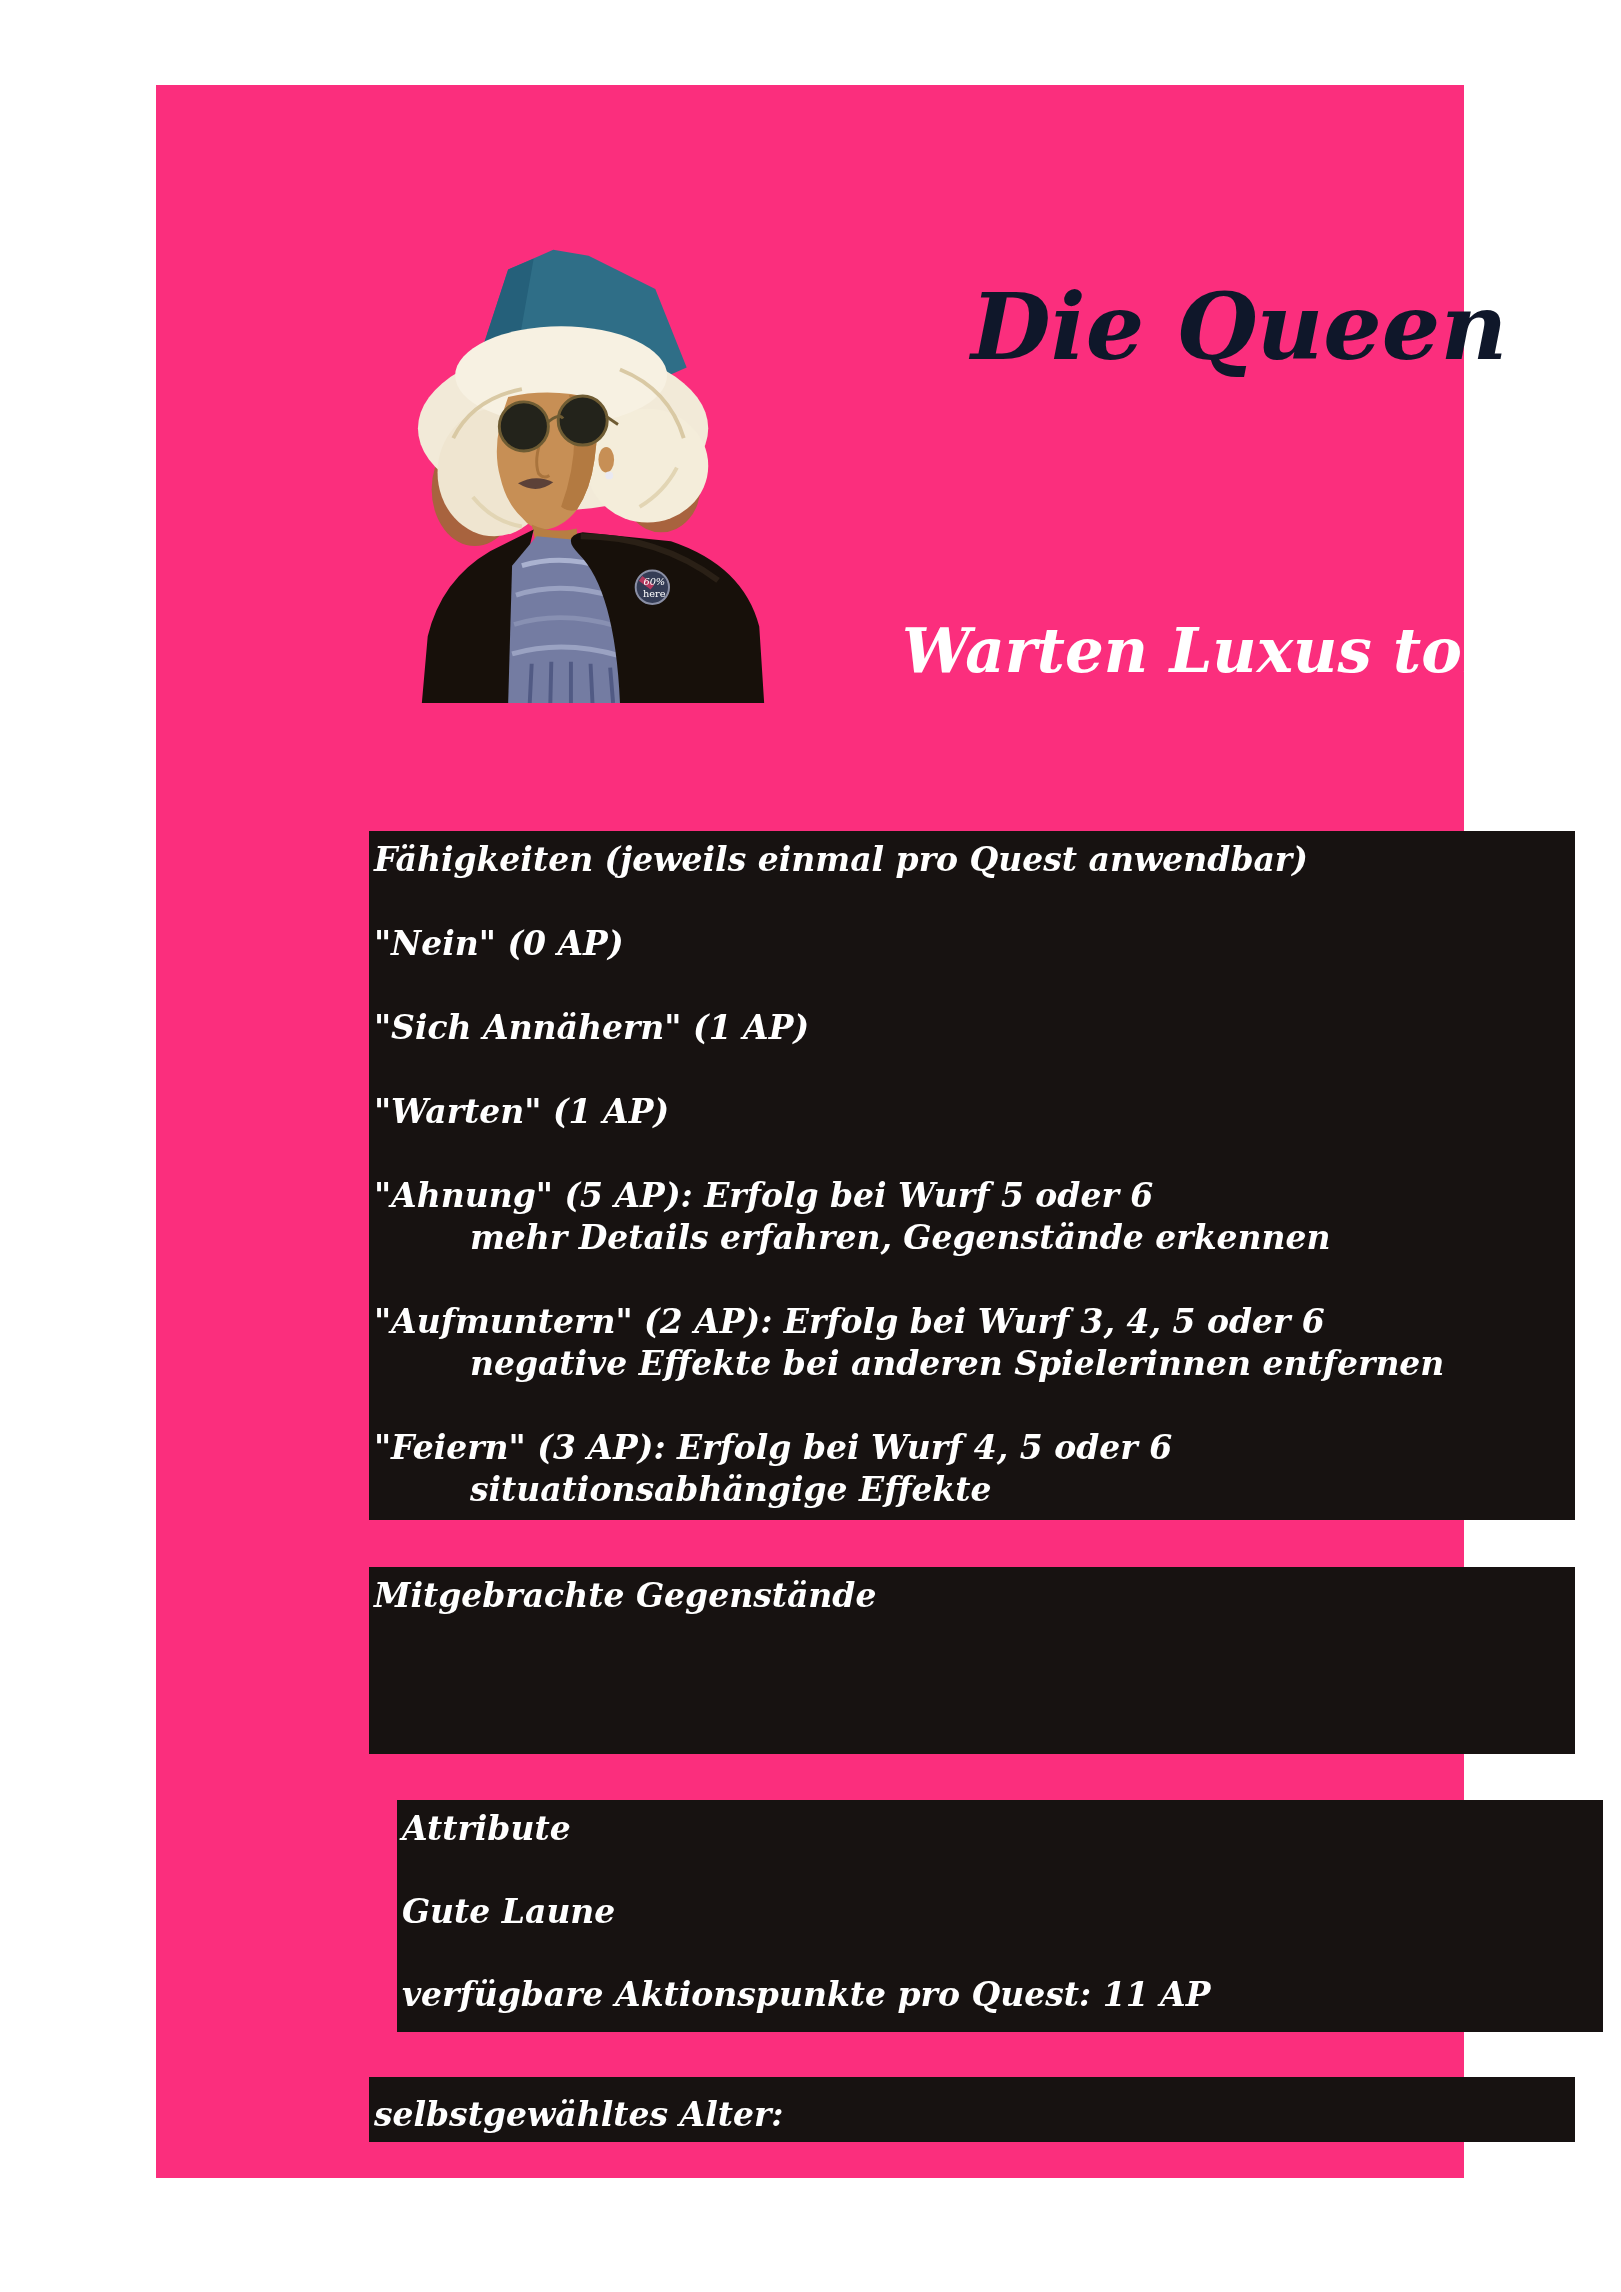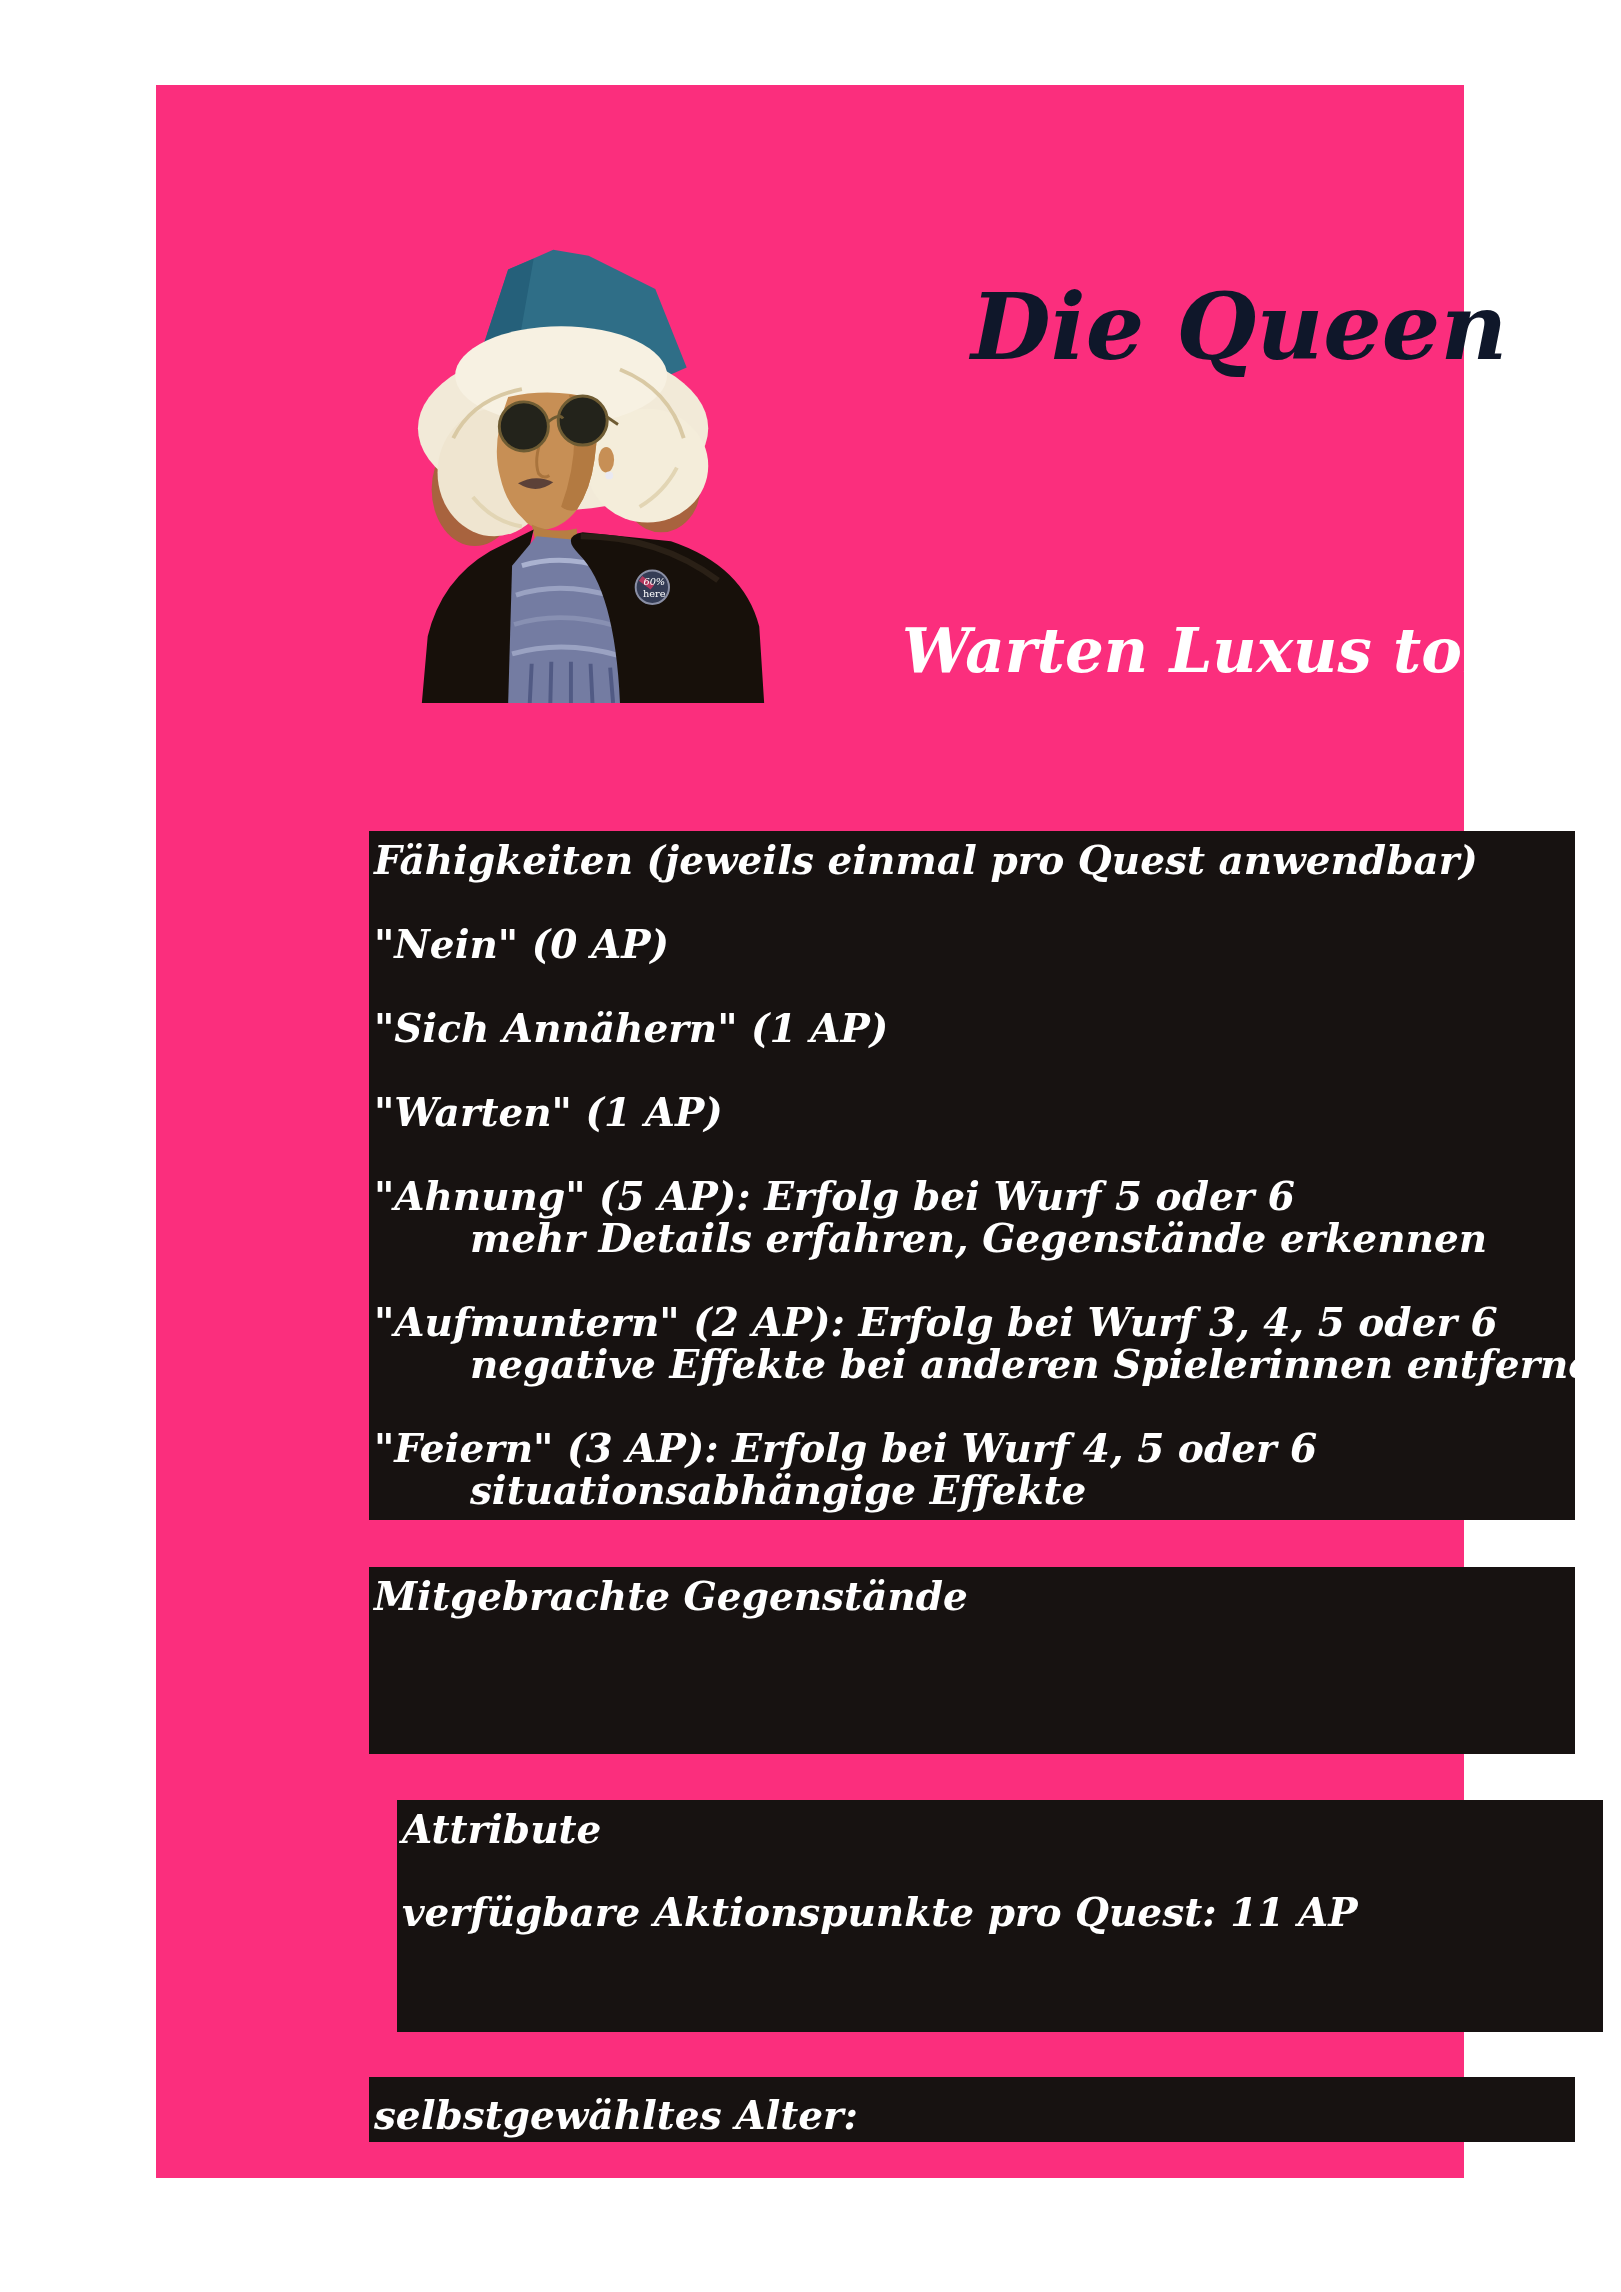--- a/index.html
+++ b/index.html
@@ -7,21 +7,21 @@
           font-family:"DejaVu Serif", serif;}
   .pink-card{position:absolute;left:156px;top:85px;width:1308px;height:2093px;background:#fb2e7d;}
   .photo{position:absolute;left:258px;top:157px;width:358px;height:461px;}
   .photo svg{display:block;width:100%;height:100%;}
   .title{position:absolute;left:815px;top:194px;color:#0f172a;
          font-style:italic;font-weight:bold;font-size:92px;line-height:1.05;white-space:nowrap;}
   .subtitle{position:absolute;left:746px;top:534px;color:#ffffff;
          font-style:italic;font-weight:bold;font-size:61px;line-height:1.05;white-space:nowrap;}
   .panel{position:absolute;left:213px;width:1206px;box-sizing:border-box;background:#171211;
          color:#ffffff;padding:7.8px 13.7px 0 4.9px;font-style:italic;font-weight:bold;}
-  .panel .line{font-size:39px;line-height:42px;white-space:nowrap;}
+  .panel .line{font-size:33px;line-height:42px;white-space:nowrap;}
   .panel .detail{padding-left:96px;}
   .panel .para{margin-top:42px;}
   .panel-abilities{top:746px;height:689px;}
   .panel-items{top:1482px;height:187px;}
   .panel-items .para{margin-top:81px;}
   .panel-attributes{top:1715px;height:232px;margin-left:28px;}
   .panel-attributes .para{margin-top:41px;}
   .panel-age{top:1992px;height:65px;padding-top:17px;}
 </style>
 </head>
@@ -127,20 +127,21 @@
           </div>
         </div>
     </section>
 
     <section class="panel panel-items">
       <div class="line">Mitgebrachte Gegenstände</div>
     </section>
 
     <section class="panel panel-attributes">
       <div class="line">Attribute</div>
+      <div class="line para">Gute Laune</div>
       <div class="line para">verfügbare Aktionspunkte pro Quest: 11 AP</div>
     </section>
 
     <section class="panel panel-age">
       <div class="line">selbstgewähltes Alter:</div>
     </section>
 
   </div>
 </div>
 

